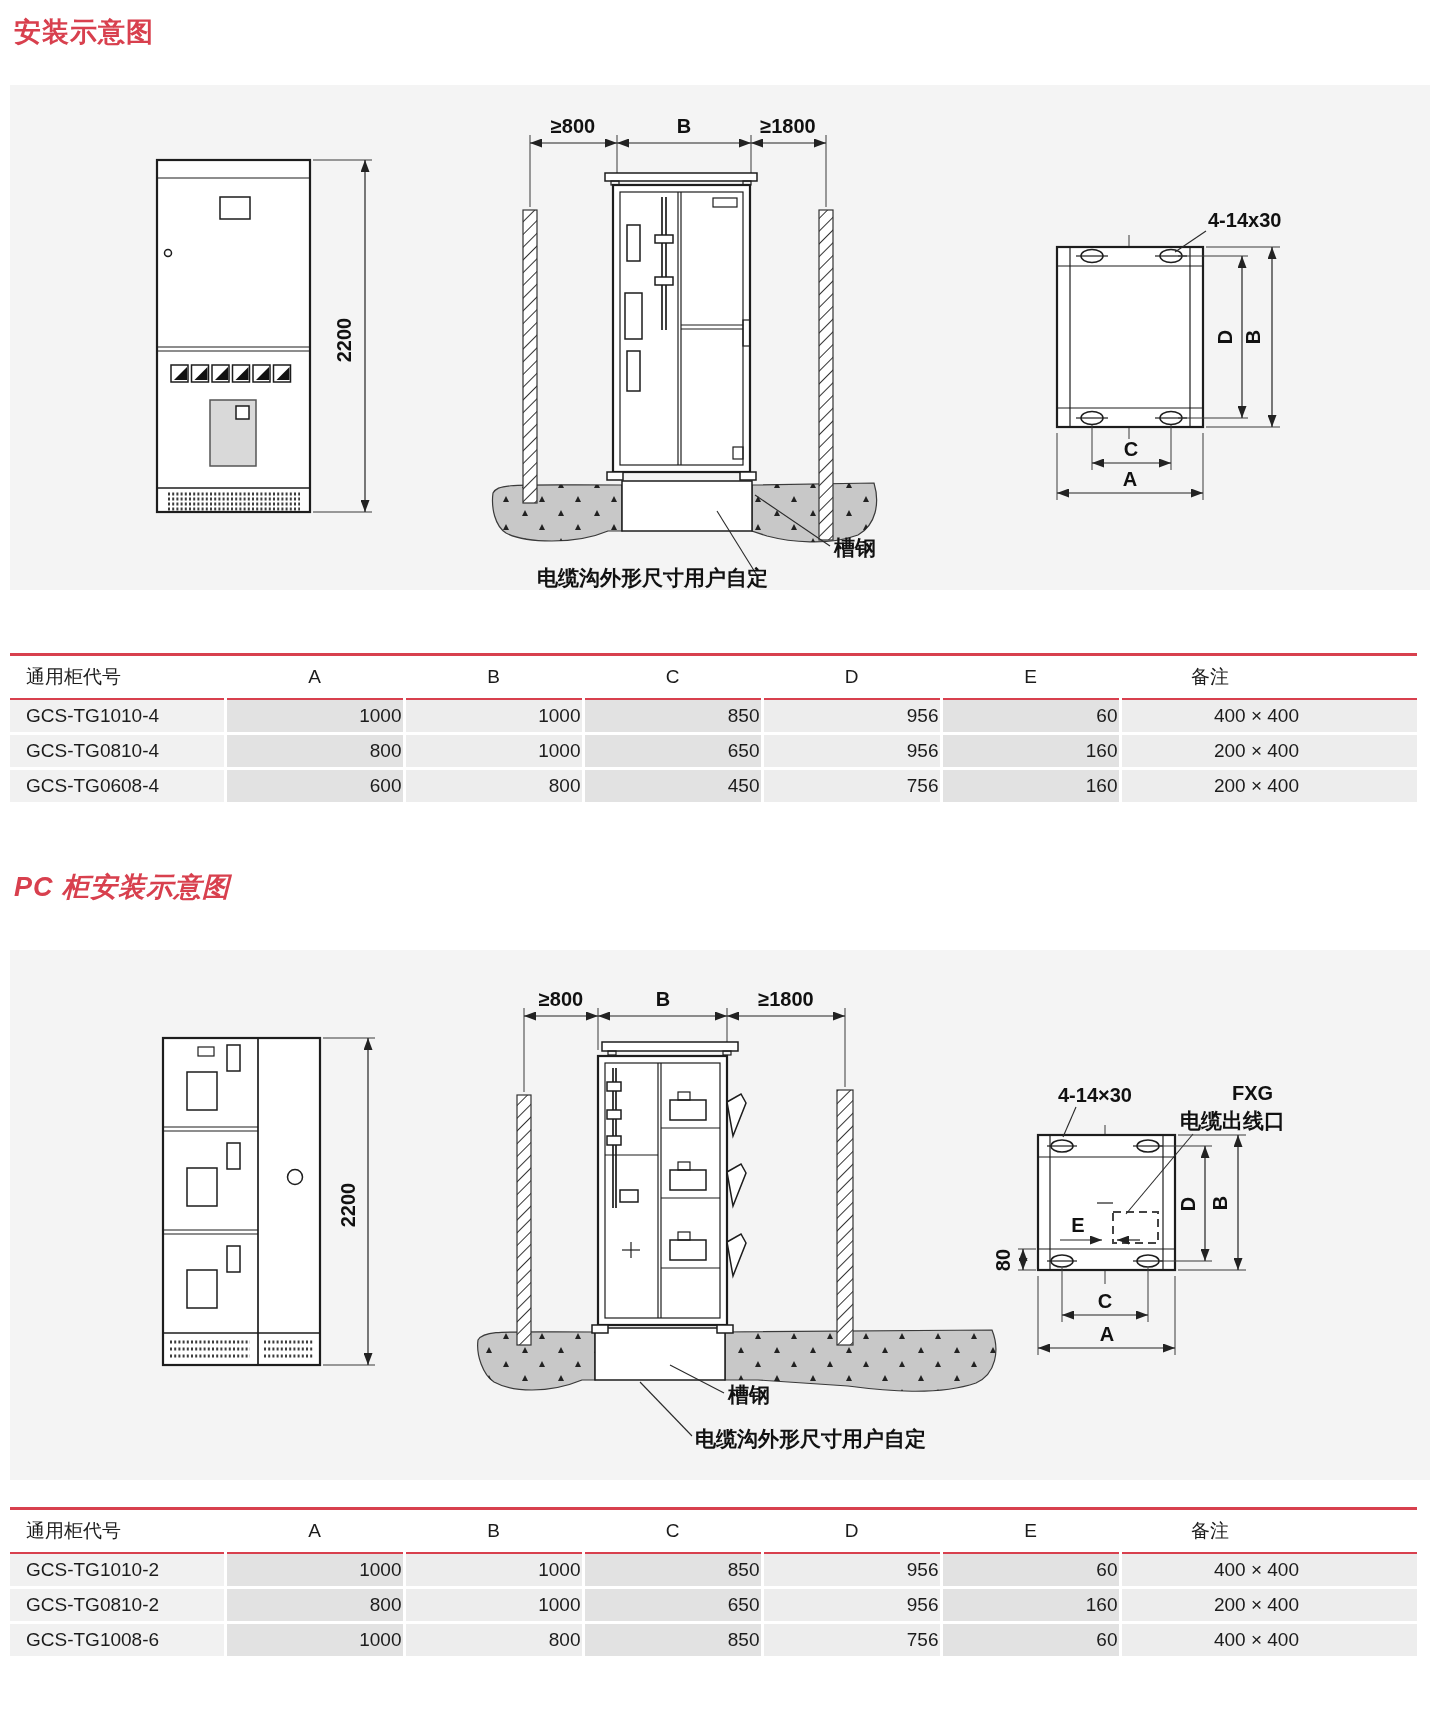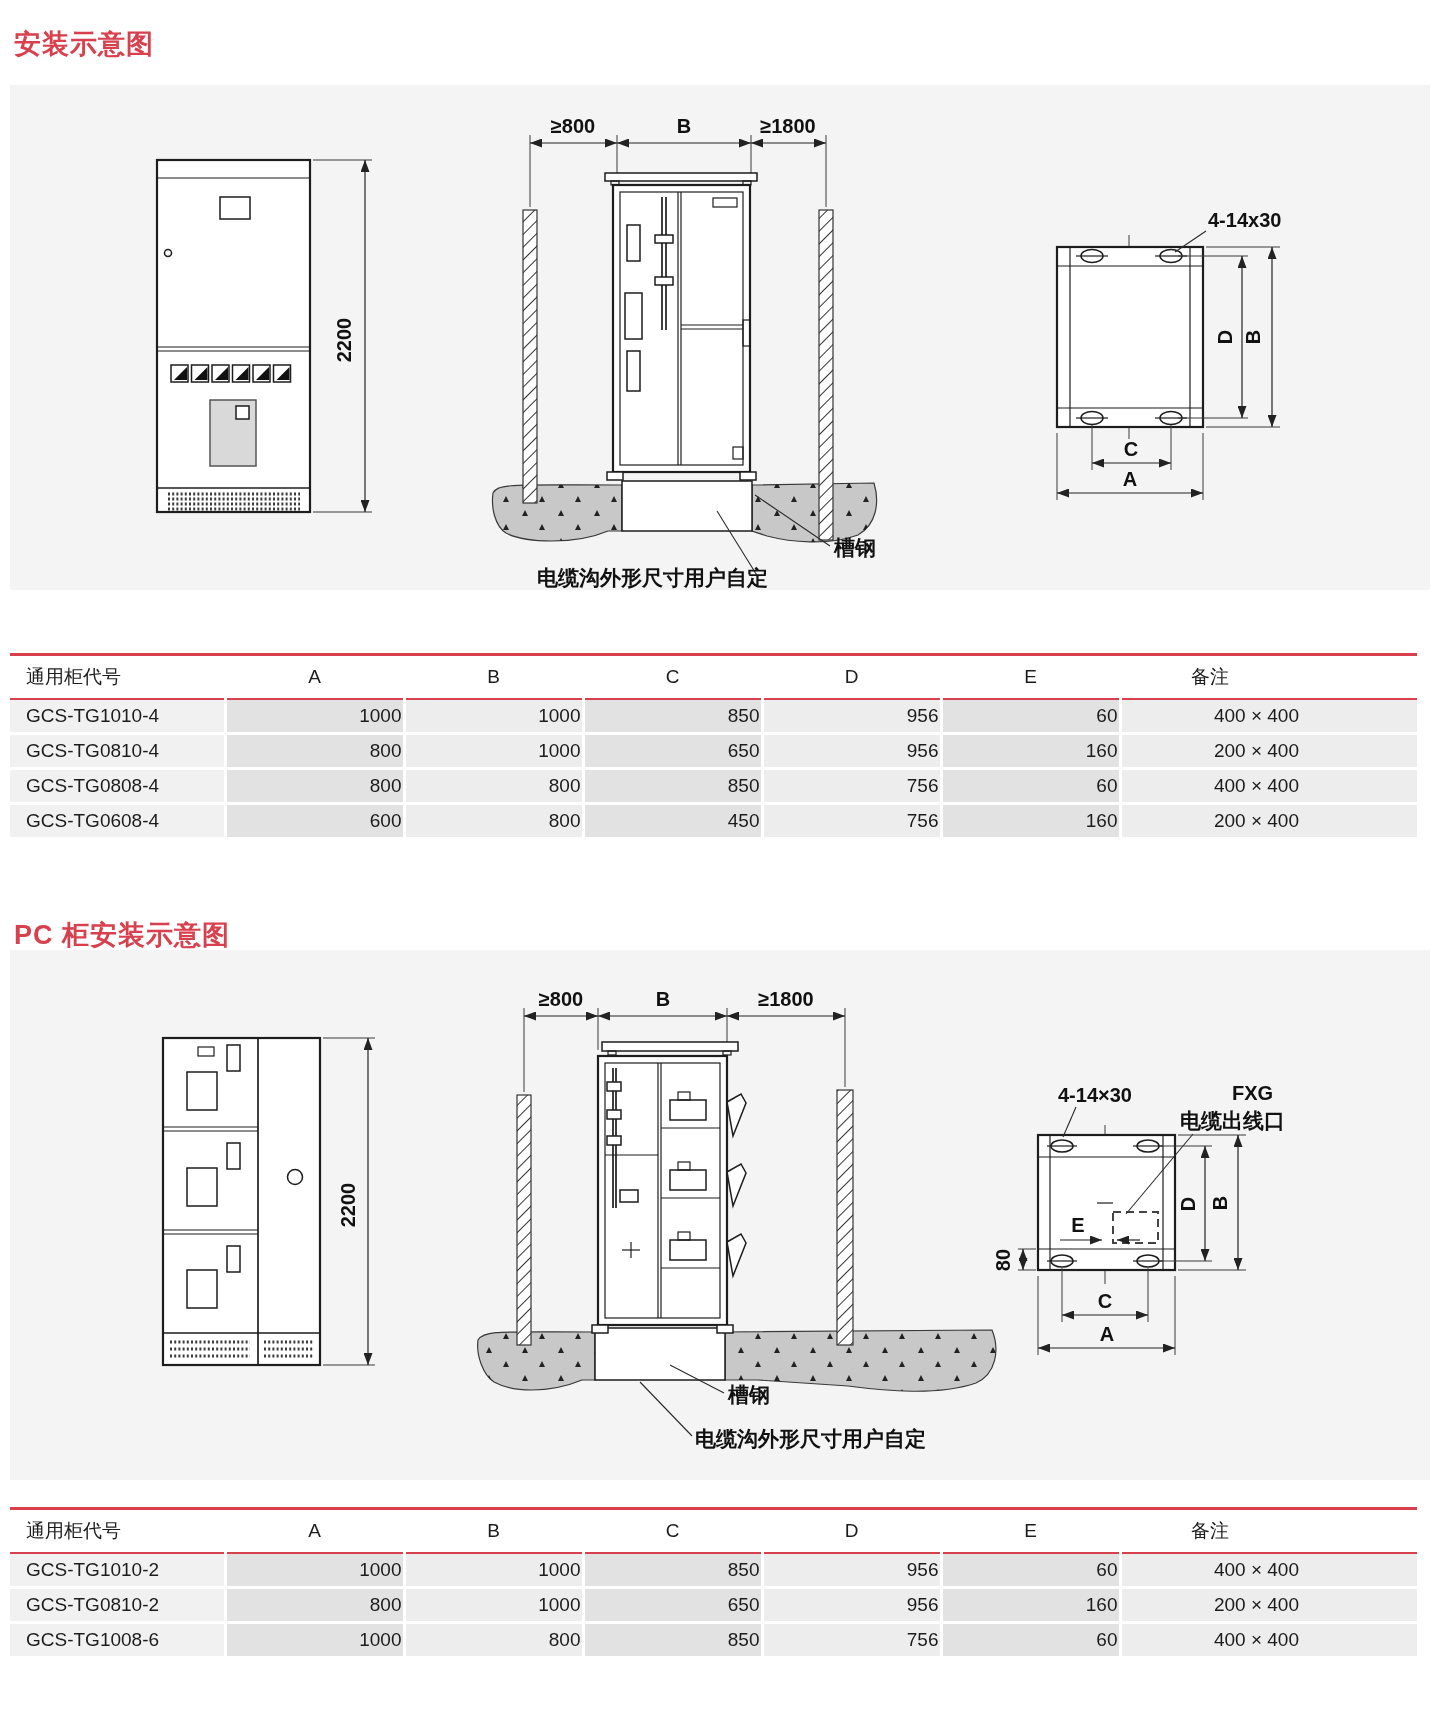--- a/index.html
+++ b/index.html
@@ -1,22 +1,22 @@
 <!DOCTYPE html>
 <html style="--accent: #d8404e;"><head>
 <meta charset="utf-8">
 <style>
   :root { --accent:#d8404e; }
   html,body { margin:0; padding:0; background:#fff; }
   .page { position:relative; width:1440px; height:1712px; background:#fff; overflow:hidden;
           font-family:"Liberation Sans","DejaVu Sans",sans-serif; color:#1c1c1c; }
   .sec-title { position:absolute; left:14px; color:var(--accent,#d8404e);
                font-size:27px; font-weight:600; letter-spacing:1px; }
-  #title1 { top:26px; }
-  #title2 { top:917px; }
+  #title1 { top:14px; }
+  #title2 { top:869px;font-style:italic; }
   .panel { position:absolute; left:10px; width:1420px; background:#f4f4f4; }
   #panel1 { top:85px;  height:505px; }
   #panel2 { top:950px; height:530px; }
   .panel svg { display:block; }
 
   table.spec { position:absolute; left:10px; width:1407px; border-collapse:collapse;
                table-layout:fixed; font-size:19px; }
   #table1 { top:653px; }
   #table2 { top:1507px; }
   .spec col.c0 { width:215px; } .spec col.cn { width:179px; } .spec col.c6 { width:auto; }
@@ -234,29 +234,20 @@
           <td>400 × 400</td>
         </tr>
         <tr>
           <td>GCS-TG0810-4</td>
           <td>800</td>
           <td>1000</td>
           <td>650</td>
           <td>956</td>
           <td>160</td>
           <td>200 × 400</td>
-        </tr>
-        <tr>
-          <td>GCS-TG0808-4</td>
-          <td>800</td>
-          <td>800</td>
-          <td>850</td>
-          <td>756</td>
-          <td>60</td>
-          <td>400 × 400</td>
         </tr>
         <tr>
           <td>GCS-TG0608-4</td>
           <td>600</td>
           <td>800</td>
           <td>450</td>
           <td>756</td>
           <td>160</td>
           <td>200 × 400</td>
         </tr>

